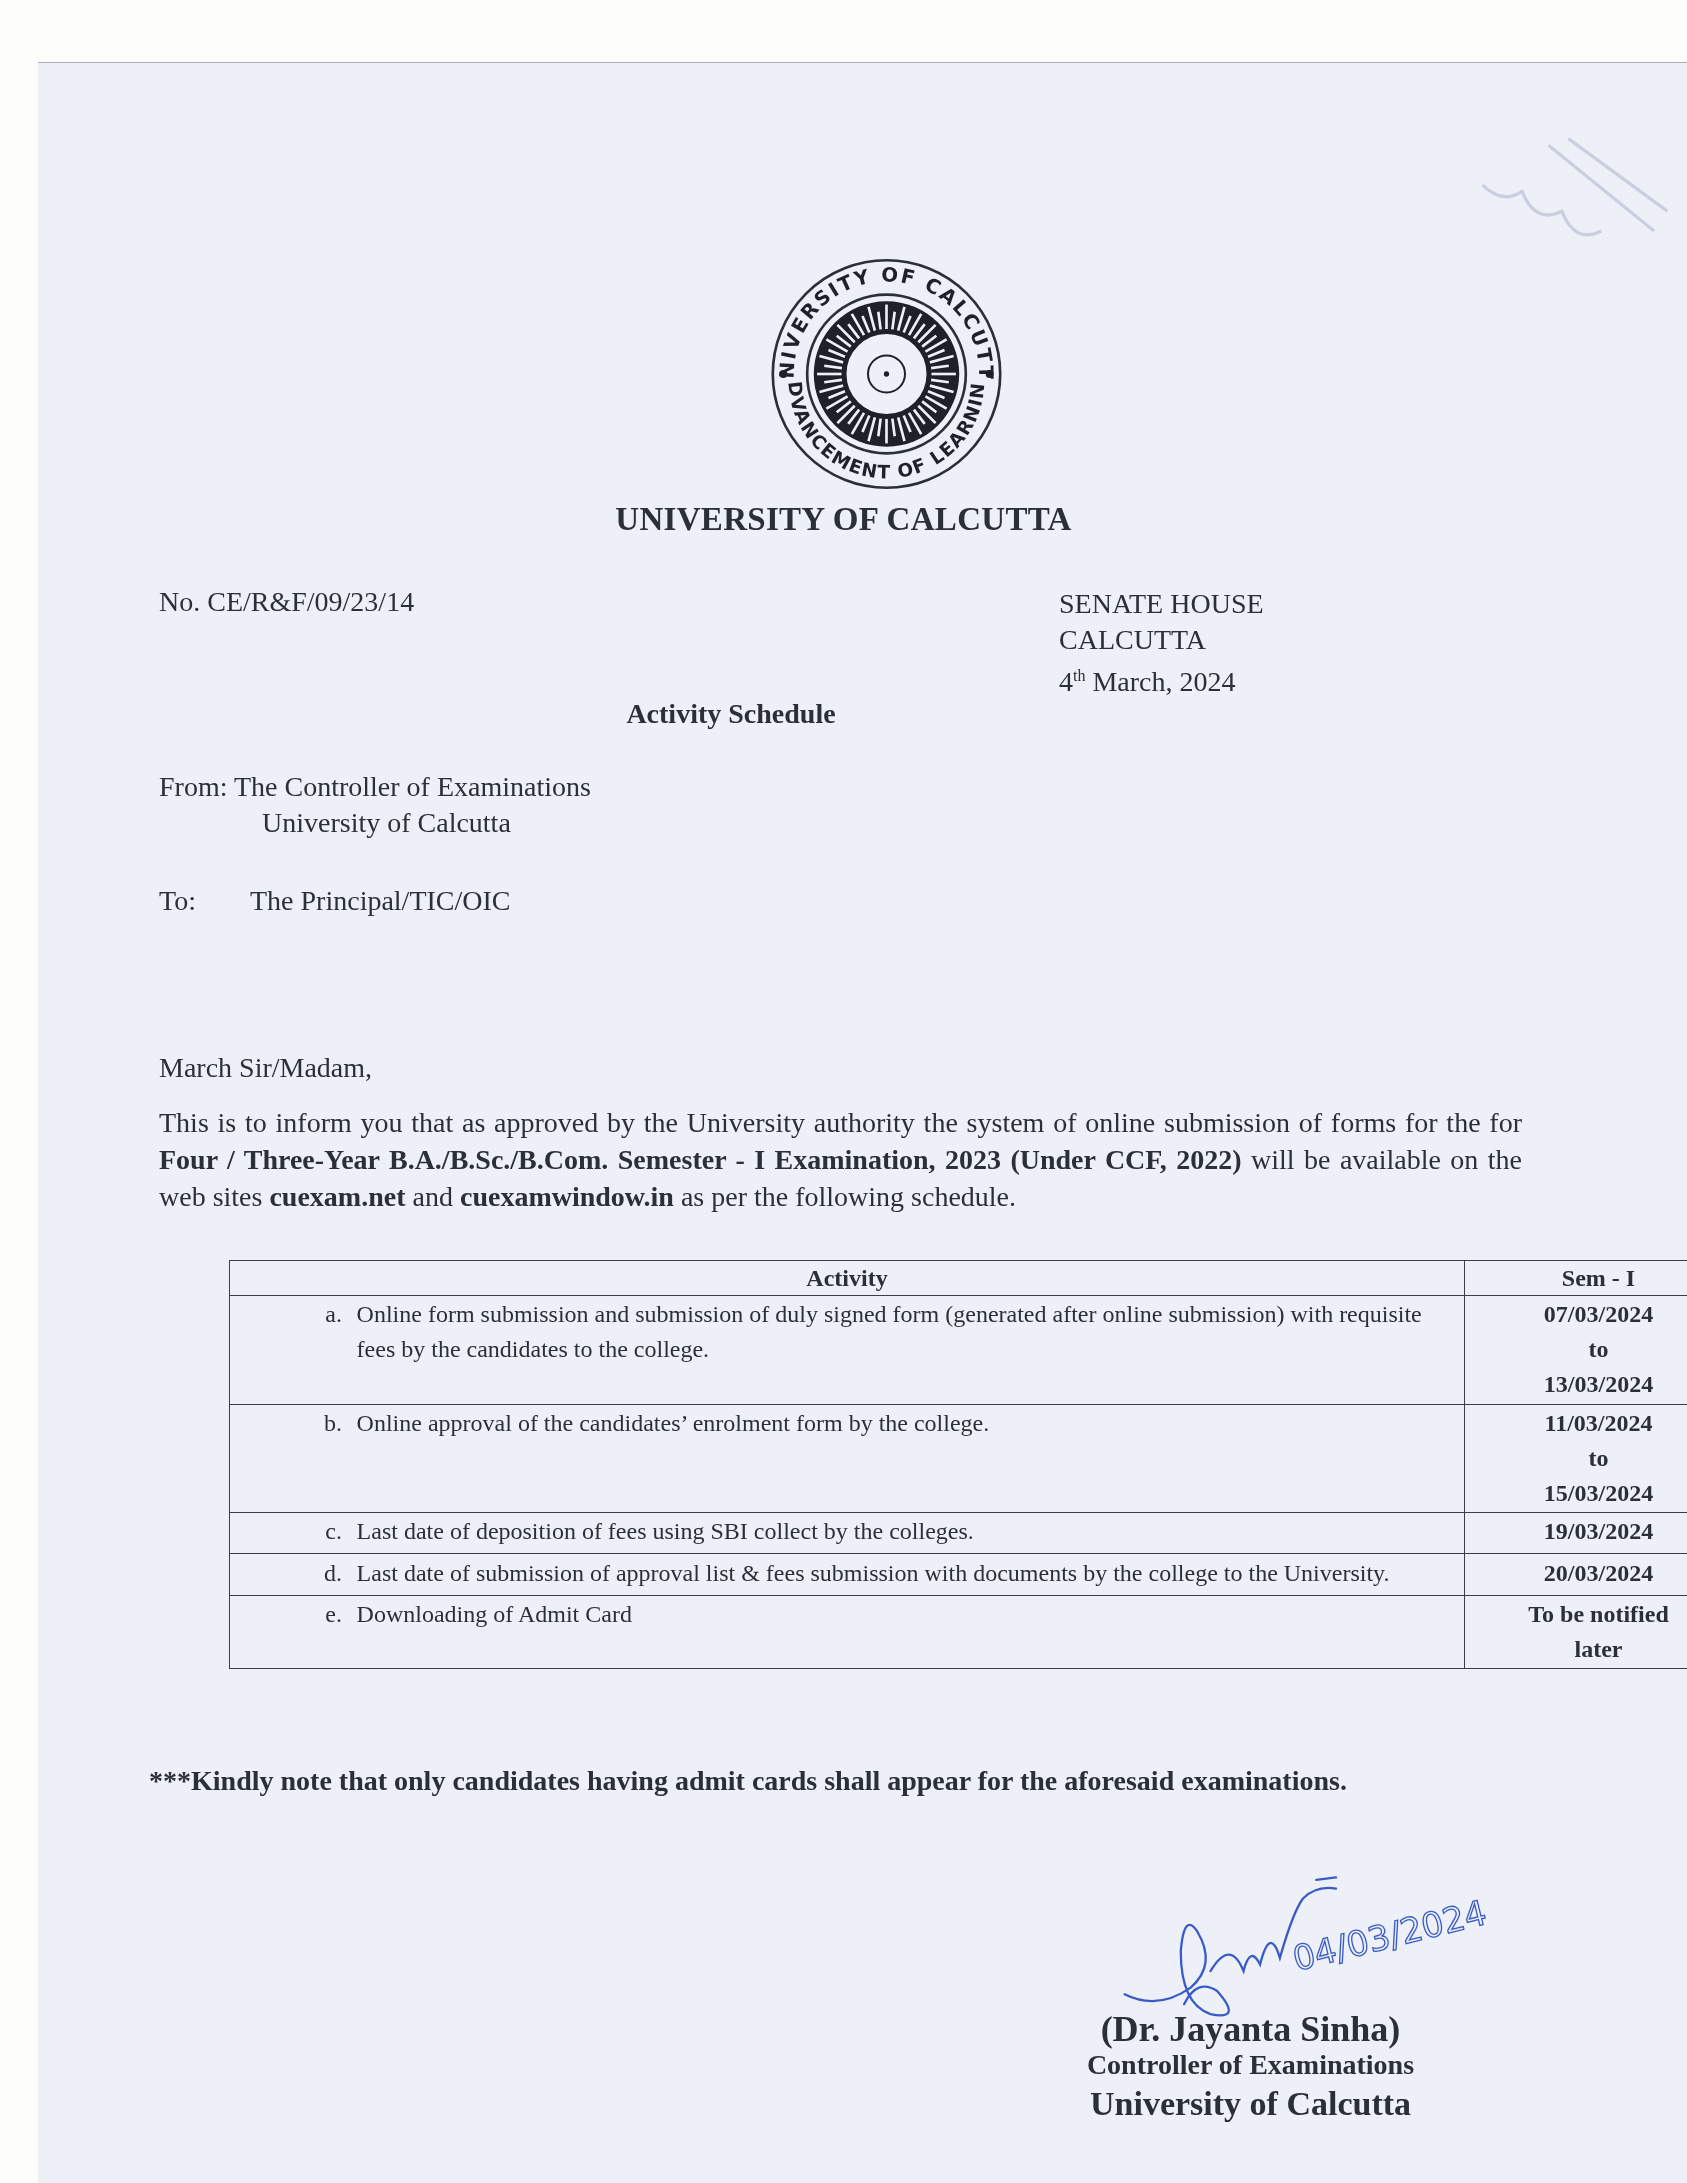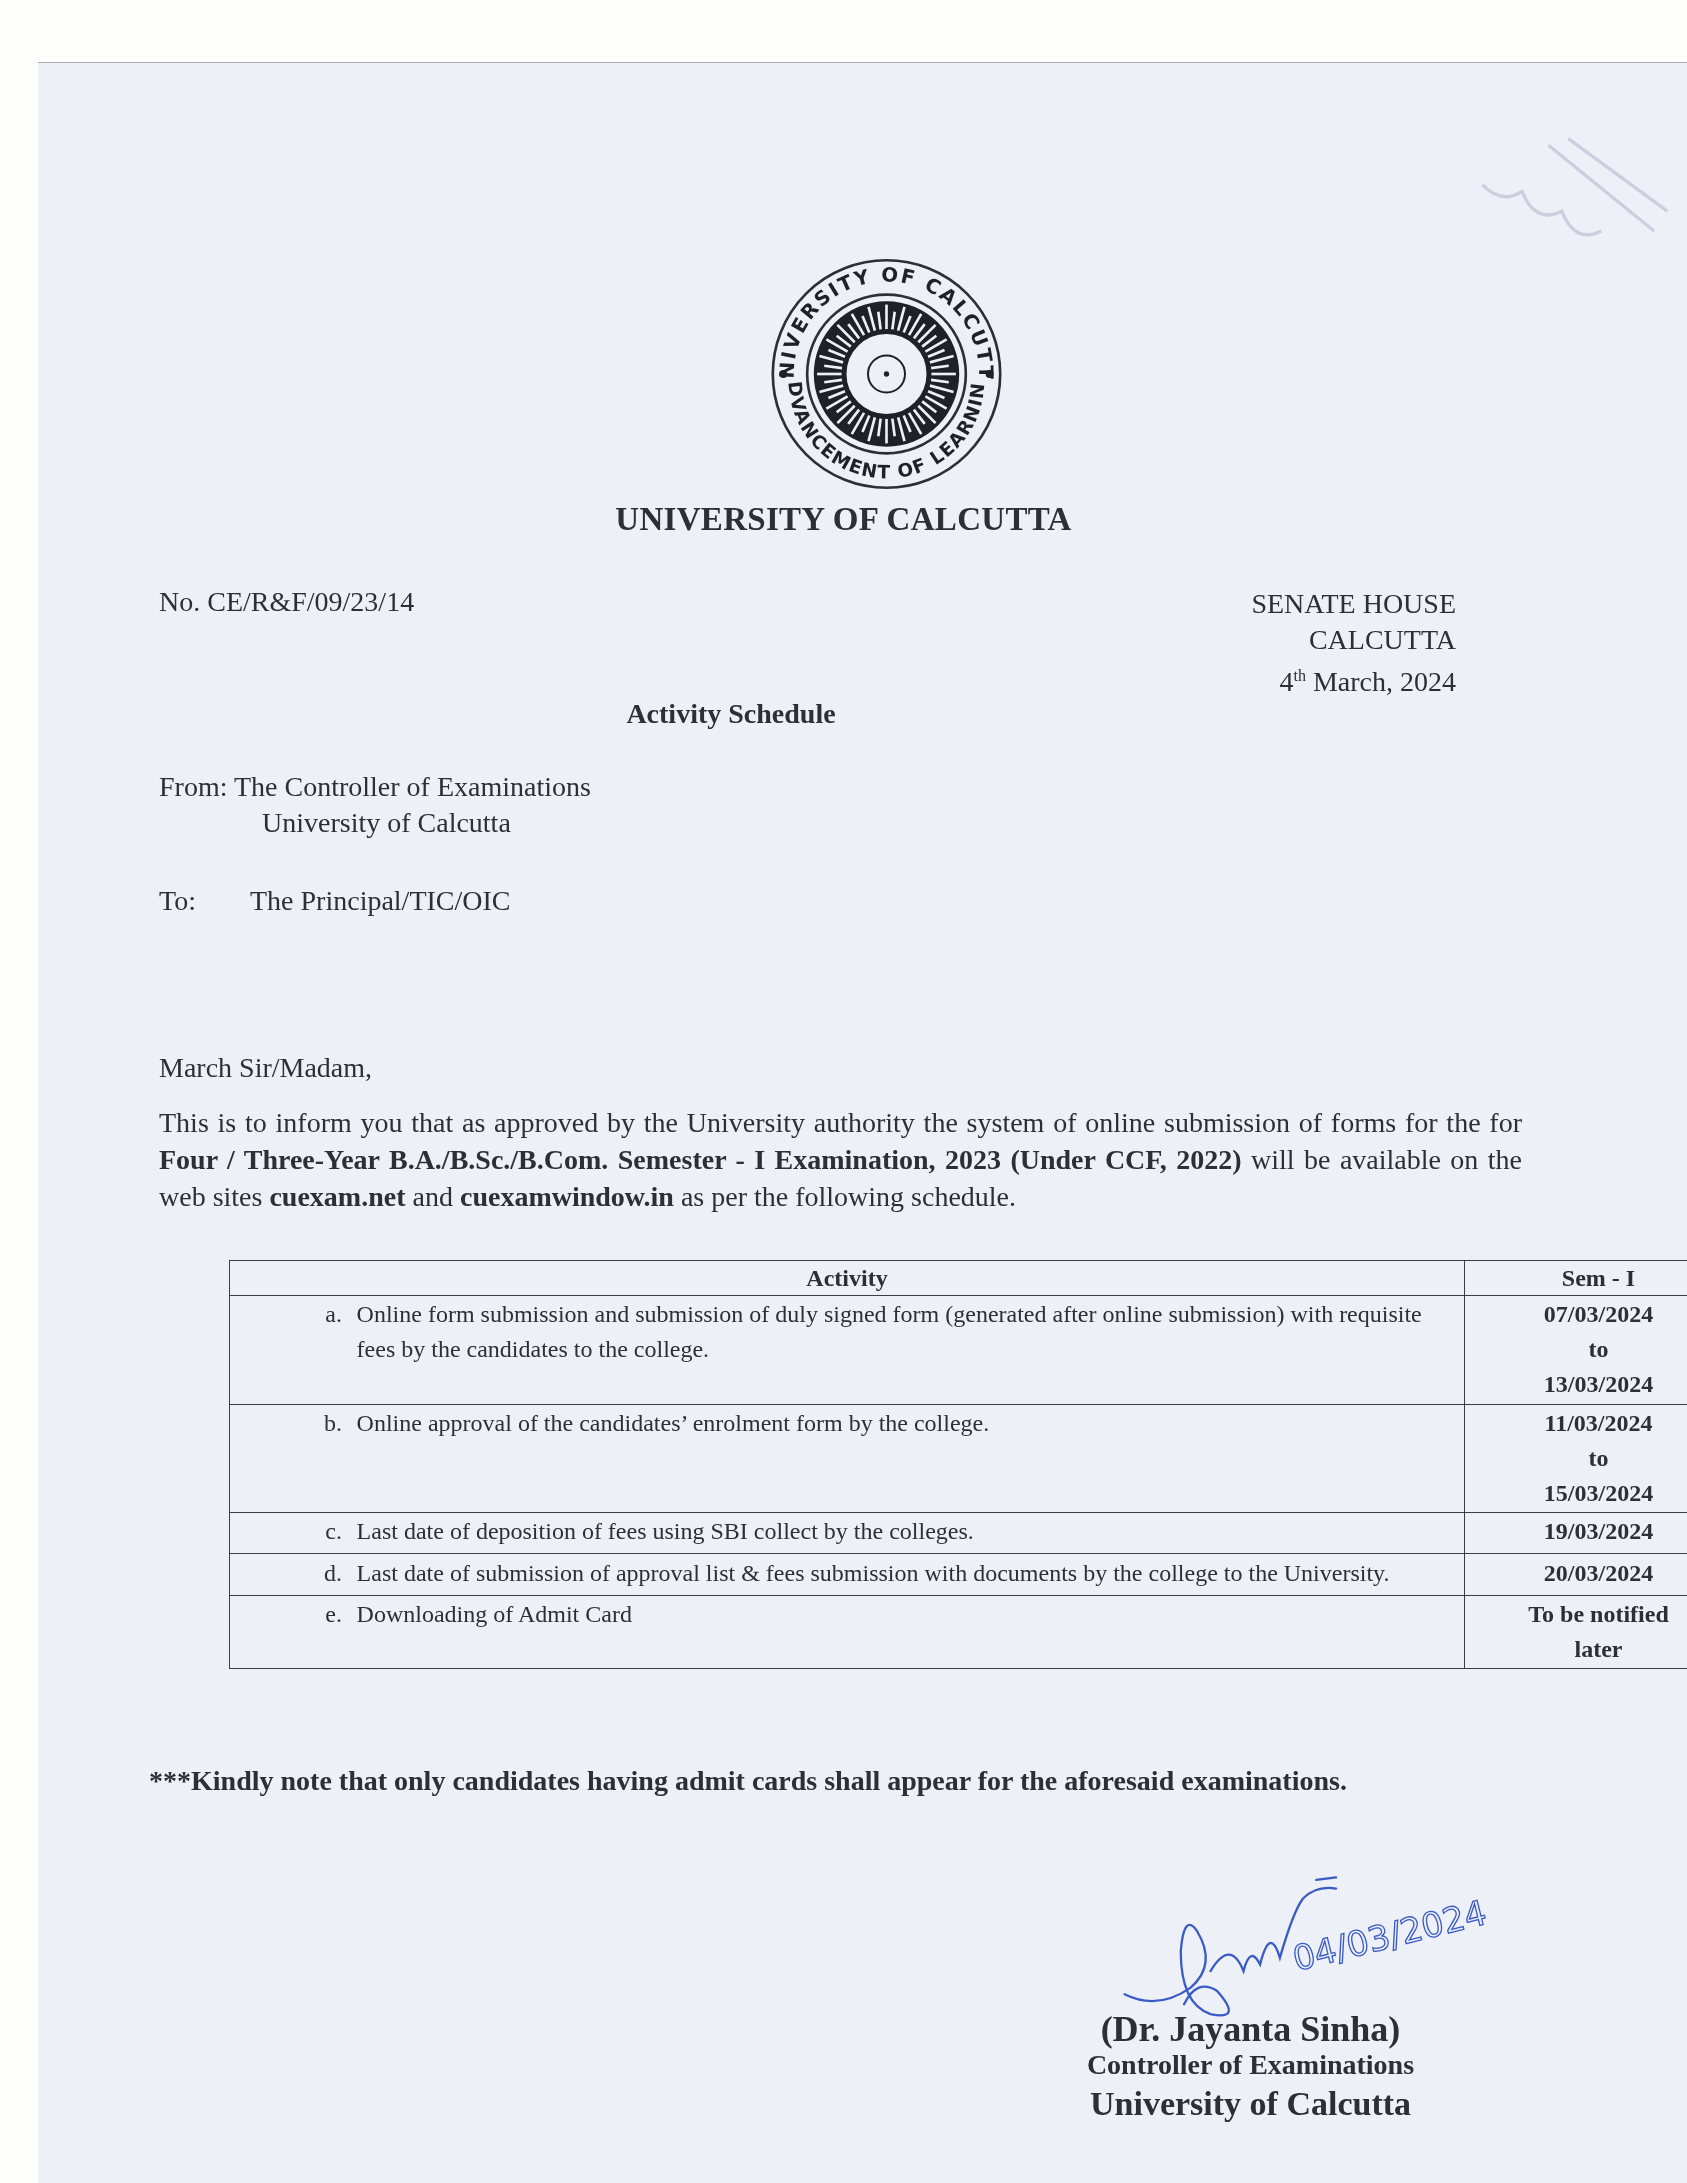--- a/index.html
+++ b/index.html
@@ -11,21 +11,21 @@
   }
   .page {
     position: absolute; left: 38px; top: 62px; width: 1649px; height: 2122px;
     background: #eef0f7;
     border-top: 1.3px solid #a9aeb5;
   }
   .abs { position: absolute; }
   .seal { position: absolute; left: 754px; top: 255px; width: 265px; height: 238px; }
   .univ-title { left: 0; width: 1687px; top: 501px; text-align: center; font-weight: bold; font-size: 33px; letter-spacing: 0.3px; }
   .ref-no { left: 159px; top: 586px; font-size: 28px; }
-  .address { left: 1059px; top: 586px; width: 397px; font-size: 28px; line-height: 36px; text-align: right; }
+  .address { left: 1059px; top: 586px; width: 397px; font-size: 28px; line-height: 36px; text-align: left; }
   .address sup { font-size: 16px; }
   .subject { left: 0; width: 1462px; top: 698px; text-align: center; font-size: 28px; font-weight: bold; }
   .from { left: 159px; top: 769px; font-size: 28px; line-height: 36px; }
   .from .indent { padding-left: 103px; }
   .to { left: 159px; top: 883px; width: 1343px; font-size: 28px; line-height: 36px; }
   .to .row { display: flex; }
   .to .lbl { width: 91px; }
   .to .line2 { padding-left: 96px; }
   .salutation { left: 159px; top: 1052px; font-size: 28px; }
   .body-text { left: 159px; top: 1088px; width: 1363px; font-size: 28px; line-height: 37px; text-align: justify; margin-top: 16px; }

